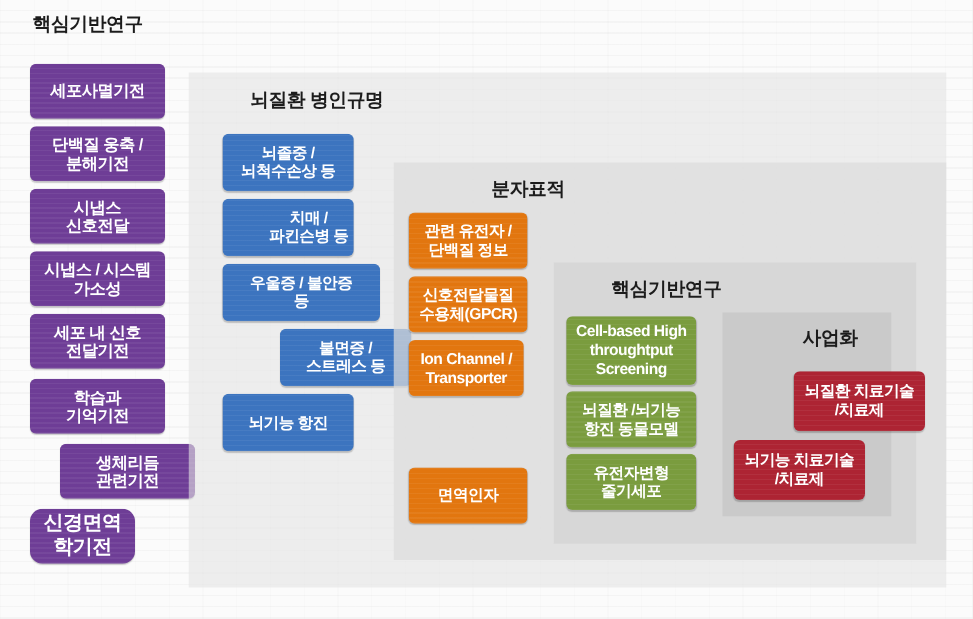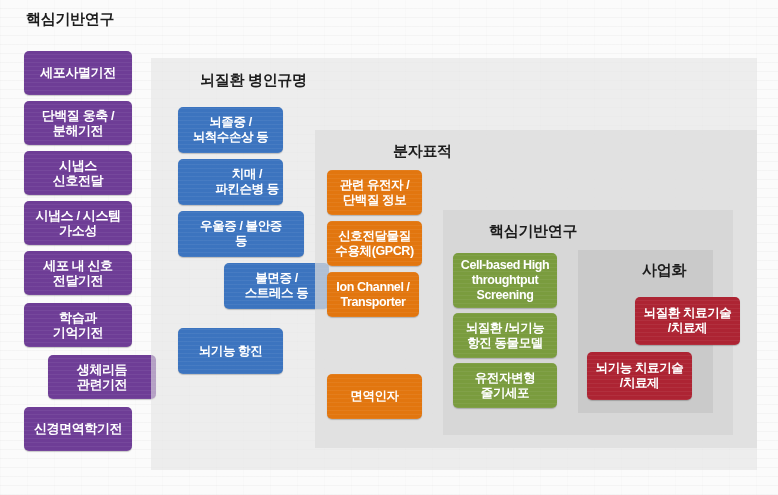--- a/index.html
+++ b/index.html
@@ -111,41 +111,41 @@
   </div>
   <div class="box purple" style="left:24px; top:201px; width:108px; height:44px; font-size:13px;">
     <span>시냅스 / 시스템<br>가소성</span>
   </div>
   <div class="box purple" style="left:24px; top:303px; width:108px; height:44px; font-size:13px;">
     <span>학습과<br>기억기전</span>
   </div>
   <div class="box purple" style="left:24px; top:355px; width:108px; height:44px; font-size:13px;margin-left:24px;">
     <span>생체리듬<br>관련기전</span>
   </div>
-  <div class="box purple" style="left:24px; top:407px; width:108px; height:44px; font-size:13px;">
+  <div class="box purple" style="left:24px; top:407px; width:84px; height:44px; font-size:16px;border-radius:10px;">
     <span>신경면역학기전</span>
   </div>
 
   <div class="panel tier1" style="left:151px; top:58px; width:606px; height:412px;">
     <div class="panel-title" style="left:21px; top:13px;">뇌질환 병인규명</div>
   </div>
 
   <div class="box blue" style="left:178px; top:107px; width:105px; height:46px; font-size:12.5px;">
     <span>뇌졸중 /<br>뇌척수손상 등</span>
   </div>
   <div class="box blue" style="left:178px; top:159px; width:105px; height:46px; font-size:12.5px;padding-left:37px;">
     <span>치매 /<br>파킨슨병 등</span>
   </div>
   <div class="box blue" style="left:178px; top:211px; width:126px; height:46px; font-size:12.5px;">
     <span>우울증 / 불안증<br>등</span>
   </div>
   <div class="box blue" style="left:178px; top:263px; width:105px; height:46px; font-size:12.5px;margin-left:46px;">
     <span>불면증 /<br>스트레스 등</span>
   </div>
-  <div class="box blue" style="left:178px; top:315px; width:105px; height:46px; font-size:12.5px;margin-top:13px;">
+  <div class="box blue" style="left:178px; top:315px; width:105px; height:46px; font-size:12.5px;">
     <span>뇌기능 항진</span>
   </div>
 
   <div class="panel tier2" style="left:315px; top:130px; width:442px; height:318px;">
     <div class="panel-title" style="left:50px; top:12px;">분자표적</div>
   </div>
 
   <div class="box orange" style="left:327px; top:170px; width:95px; height:45px; font-size:12.5px;">
     <span>관련 유전자 /<br>단백질 정보</span>
   </div>

